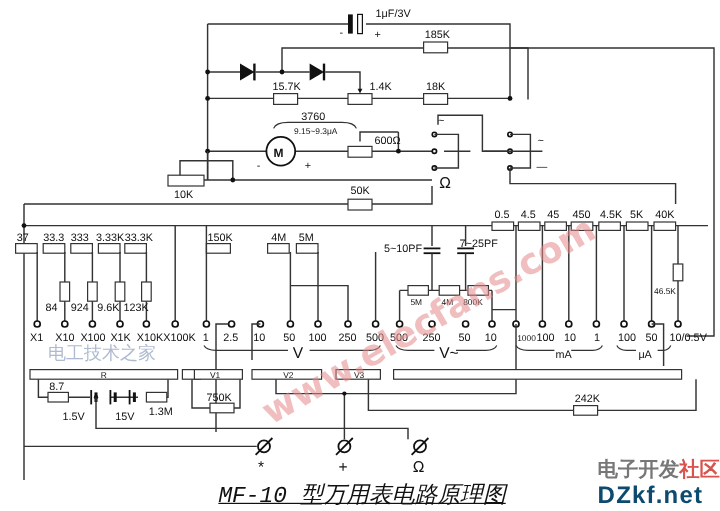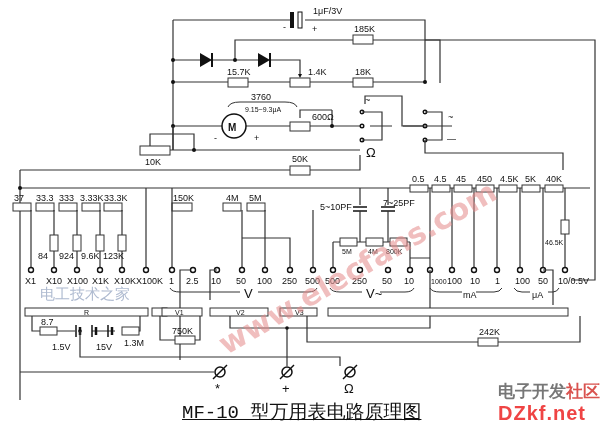--- a/index.html
+++ b/index.html
@@ -6,24 +6,24 @@
   body{width:600px;height:426px;overflow:hidden;position:relative;font-family:"Liberation Sans",sans-serif;}
   #schem{position:absolute;left:0;top:0;width:600px;height:426px;}
   .lbl{font-family:"Liberation Sans",sans-serif;font-size:9px;fill:#111;}
   .lblS{font-family:"Liberation Sans",sans-serif;font-size:7px;fill:#111;}
   .lblM{font-family:"Liberation Sans",sans-serif;font-size:10px;fill:#111;}
   .unit{font-family:"Liberation Sans",sans-serif;font-size:13px;fill:#111;}
   .w{stroke:#333;stroke-width:1.2;fill:none;}
   .r{stroke:#333;stroke-width:1;fill:#fff;}
   .dot{fill:#111;}
   .term{fill:#fff;stroke:#111;stroke-width:1.4;}
-  .title{position:absolute;left:182px;top:399px;font-family:"Liberation Mono",monospace;font-size:19px;color:#111;text-decoration:underline;letter-spacing:0px;white-space:nowrap;}
+  .title{position:absolute;left:182px;top:399px;font-family:"Liberation Mono",monospace;font-size:19px;color:#111;text-decoration:underline;letter-spacing:0px;white-space:nowrap;font-style:italic;}
   .wm1{position:absolute;left:498px;top:380px;font-size:17px;font-weight:bold;color:#777;white-space:nowrap;}
   .wm1 span{color:#d9534f;}
-  .wm2{position:absolute;left:498px;top:402px;font-size:20px;font-weight:bold;color:#ef4444;white-space:nowrap;letter-spacing:1px;}
+  .wm2{position:absolute;left:498px;top:402px;font-size:20px;font-weight:bold;color:#0c4a6e;white-space:nowrap;letter-spacing:1px;}
   .wm3{position:absolute;left:40px;top:285px;font-size:15px;color:#9aa9c4;opacity:.8;white-space:nowrap;text-align:center;}
   .wm4{position:absolute;left:200px;top:250px;font-size:30px;font-weight:bold;color:#e58a8a;opacity:.55;transform:rotate(-30deg);white-space:nowrap;font-family:"DejaVu Sans",sans-serif;}
 </style>
 </head>
 <body>
 
 <svg id="schem" viewBox="0 0 600 426" xmlns="http://www.w3.org/2000/svg">
 
   <path class="w" d="M173 20 H290 M305 20 H425 V83"></path>
 

